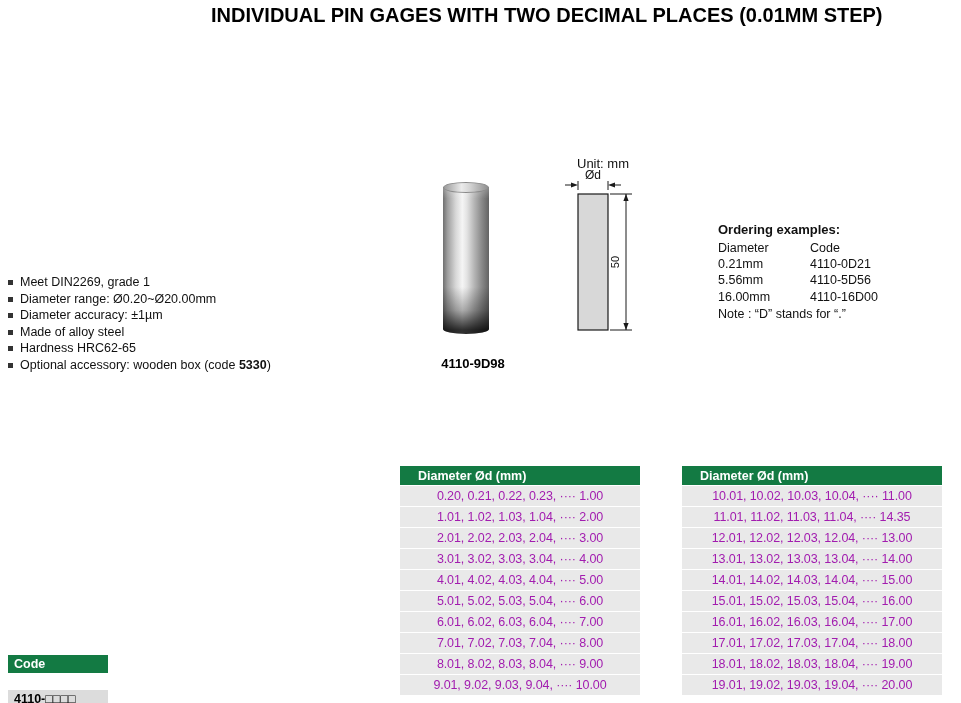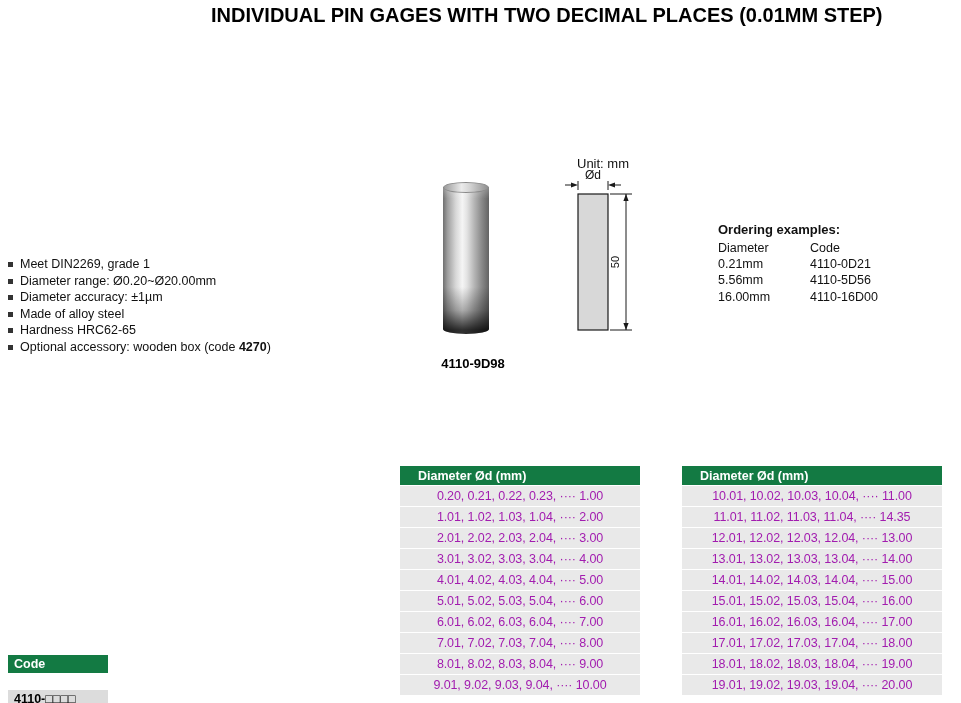--- a/index.html
+++ b/index.html
@@ -7,21 +7,21 @@
   .page {
     position:relative; width:961px; height:703px; overflow:hidden;
     background:#ffffff; color:#111;
     font-family:"Liberation Sans","DejaVu Sans",sans-serif;
   }
   .title {
     position:absolute; left:211px; top:4px;
     font-size:20px; font-weight:bold; color:#000; white-space:nowrap;
   }
   
-  .features { position:absolute; left:8px; top:258px; }
+  .features { position:absolute; left:8px; top:276px; }
   .feature { display:flex; align-items:flex-start; margin-bottom:3px; font-size:12.5px; line-height:13.5px; color:#111; }
   .bullet { width:5px; height:5px; background:#333; margin:4px 7px 0 0; flex:none; }
   .feature b { font-weight:bold; }
 
   
   .pin { position:absolute; left:443px; top:182px; width:46px; height:152px; }
   .pin-body {
     position:absolute; left:0; top:5px; width:46px; height:147px;
     background:linear-gradient(90deg,#6f6f6f 0%,#9f9f9f 10%,#d8d8d8 28%,#f5f5f5 42%,#e3e3e3 52%,#b5b5b5 68%,#8a8a8a 84%,#636363 100%);
     border-radius:0 0 23px 23px / 0 0 5px 5px;
@@ -90,21 +90,21 @@
     <div class="feature">
       <span class="bullet"></span>
       <span>Made of alloy steel</span>
     </div>
     <div class="feature">
       <span class="bullet"></span>
       <span>Hardness HRC62-65</span>
     </div>
     <div class="feature">
       <span class="bullet"></span>
-      <span><span>Optional accessory: wooden box (code </span><b>4270</b><span>)</span></span>
+      <span><span>Optional accessory: wooden box (code </span><b>5330</b><span>)</span></span>
     </div>
   </div>
 
   <div class="pin">
     <div class="pin-body"></div>
     <div class="pin-top"></div>
   </div>
   <div class="model">4110-9D98</div>
 
   <div class="unit-label">Unit: mm</div>
@@ -133,20 +133,21 @@
     <div class="ordering-grid">
       <span>Diameter</span>
       <span>Code</span>
       <span>0.21mm</span>
       <span>4110-0D21</span>
       <span>5.56mm</span>
       <span>4110-5D56</span>
       <span>16.00mm</span>
       <span>4110-16D00</span>
     </div>
+    <div class="ordering-note">Note : “D” stands for “.”</div>
   </div>
 
   <div class="code-panel">
     <div class="code-header">Code</div>
     <div class="code-value">4110-□□□□</div>
   </div>
 
   <div class="dtable dtable-left">
     <div class="dtable-header">Diameter Ød (mm)</div>
     <div class="dtable-row">0.20, 0.21, 0.22, 0.23, ···· 1.00</div>

